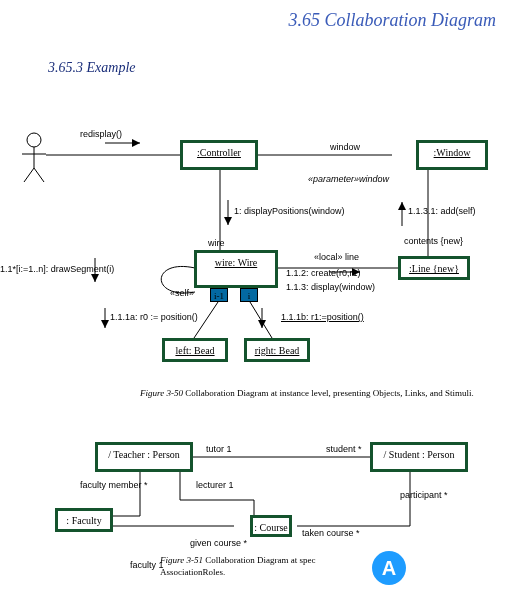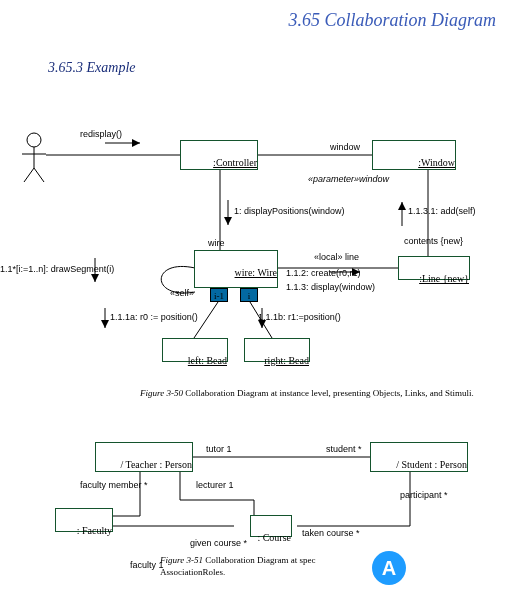--- a/index.html
+++ b/index.html
@@ -22,26 +22,26 @@
     font-family: "Times New Roman", Times, serif;
   }
   .subhead {
     position: absolute;
     color: #1a2e7a;
     font-style: italic;
     font-size: 14px;
   }
   .box {
     position: absolute;
-    border: 1px solid #14532d;
+    border: 3px solid #14532d;
     background: #fff;
-    text-align: right;
+    text-align: center;
     font-size: 10px;
     line-height: 1.2;
-    padding-top: 16px;
+    padding-top: 4px;
     box-sizing: border-box;
   }
   .u { text-decoration: underline; }
   .lbl {
     position: absolute;
     font-size: 9px;
     color: #000;
     white-space: nowrap;
     font-family: Arial, Helvetica, sans-serif;
   }
@@ -136,21 +136,21 @@
     <path d="M180,472 L180,500 L254,500 L254,516" class="stk"></path>
 
     <line x1="112" y1="526" x2="234" y2="526" class="stk"></line>
 
     <path d="M410,472 L410,526 L297,526" class="stk"></path>
   </svg>
 
   <div class="box" style="left:180px; top:140px; width:78px; height:30px;">
     <span class="u">:Controller</span>
   </div>
-  <div class="box" style="left:372px; top:140px; width:84px; height:30px;">
+  <div class="box" style="left:416px; top:140px; width:72px; height:30px;">
     <span class="u">:Window</span>
   </div>
   <div class="box" style="left:194px; top:250px; width:84px; height:38px;">
     <span class="u">wire: Wire</span>
   </div>
   <div class="qual" style="left:210px; top:288px;">i-1</div>
   <div class="qual" style="left:240px; top:288px;">i</div>
 
   <div class="box" style="left:162px; top:338px; width:66px; height:24px;">
     <span class="u">left: Bead</span>
@@ -168,21 +168,21 @@
   <div class="lbl" style="left:234px; top:206px;">1: displayPositions(window)</div>
   <div class="lbl" style="left:208px; top:238px;">wire</div>
   <div class="lbl" style="left:314px; top:252px;">«local» line</div>
   <div class="lbl" style="left:286px; top:268px;">1.1.2: create(r0,r1)</div>
   <div class="lbl" style="left:286px; top:282px;">1.1.3: display(window)</div>
   <div class="lbl" style="left:404px; top:236px;">contents {new}</div>
   <div class="lbl" style="left:408px; top:206px;">1.1.3.1: add(self)</div>
   <div class="lbl" style="left:0px; top:264px;">1.1*[i:=1..n]: drawSegment(i)</div>
   <div class="lbl" style="left:170px; top:288px;">«self»</div>
   <div class="lbl" style="left:110px; top:312px;">1.1.1a: r0 := position()</div>
-  <div class="lbl" style="left:258px; top:312px;">1.1.1b: r1:=position()</div>
+  <div class="lbl" style="left:281px; top:312px;text-decoration:underline;">1.1.1b: r1:=position()</div>
 
   <div class="cap" style="left:108px; top:388px; width:380px;">
     <i>Figure 3-50</i><span>  Collaboration Diagram at instance level, presenting Objects, Links, and Stimuli.</span>
   </div>
 
   <div class="box" style="left:95px; top:442px; width:98px; height:30px;">
     <span>/ Teacher : Person</span>
   </div>
   <div class="box" style="left:370px; top:442px; width:98px; height:30px;">
     <span>/ Student : Person</span>

